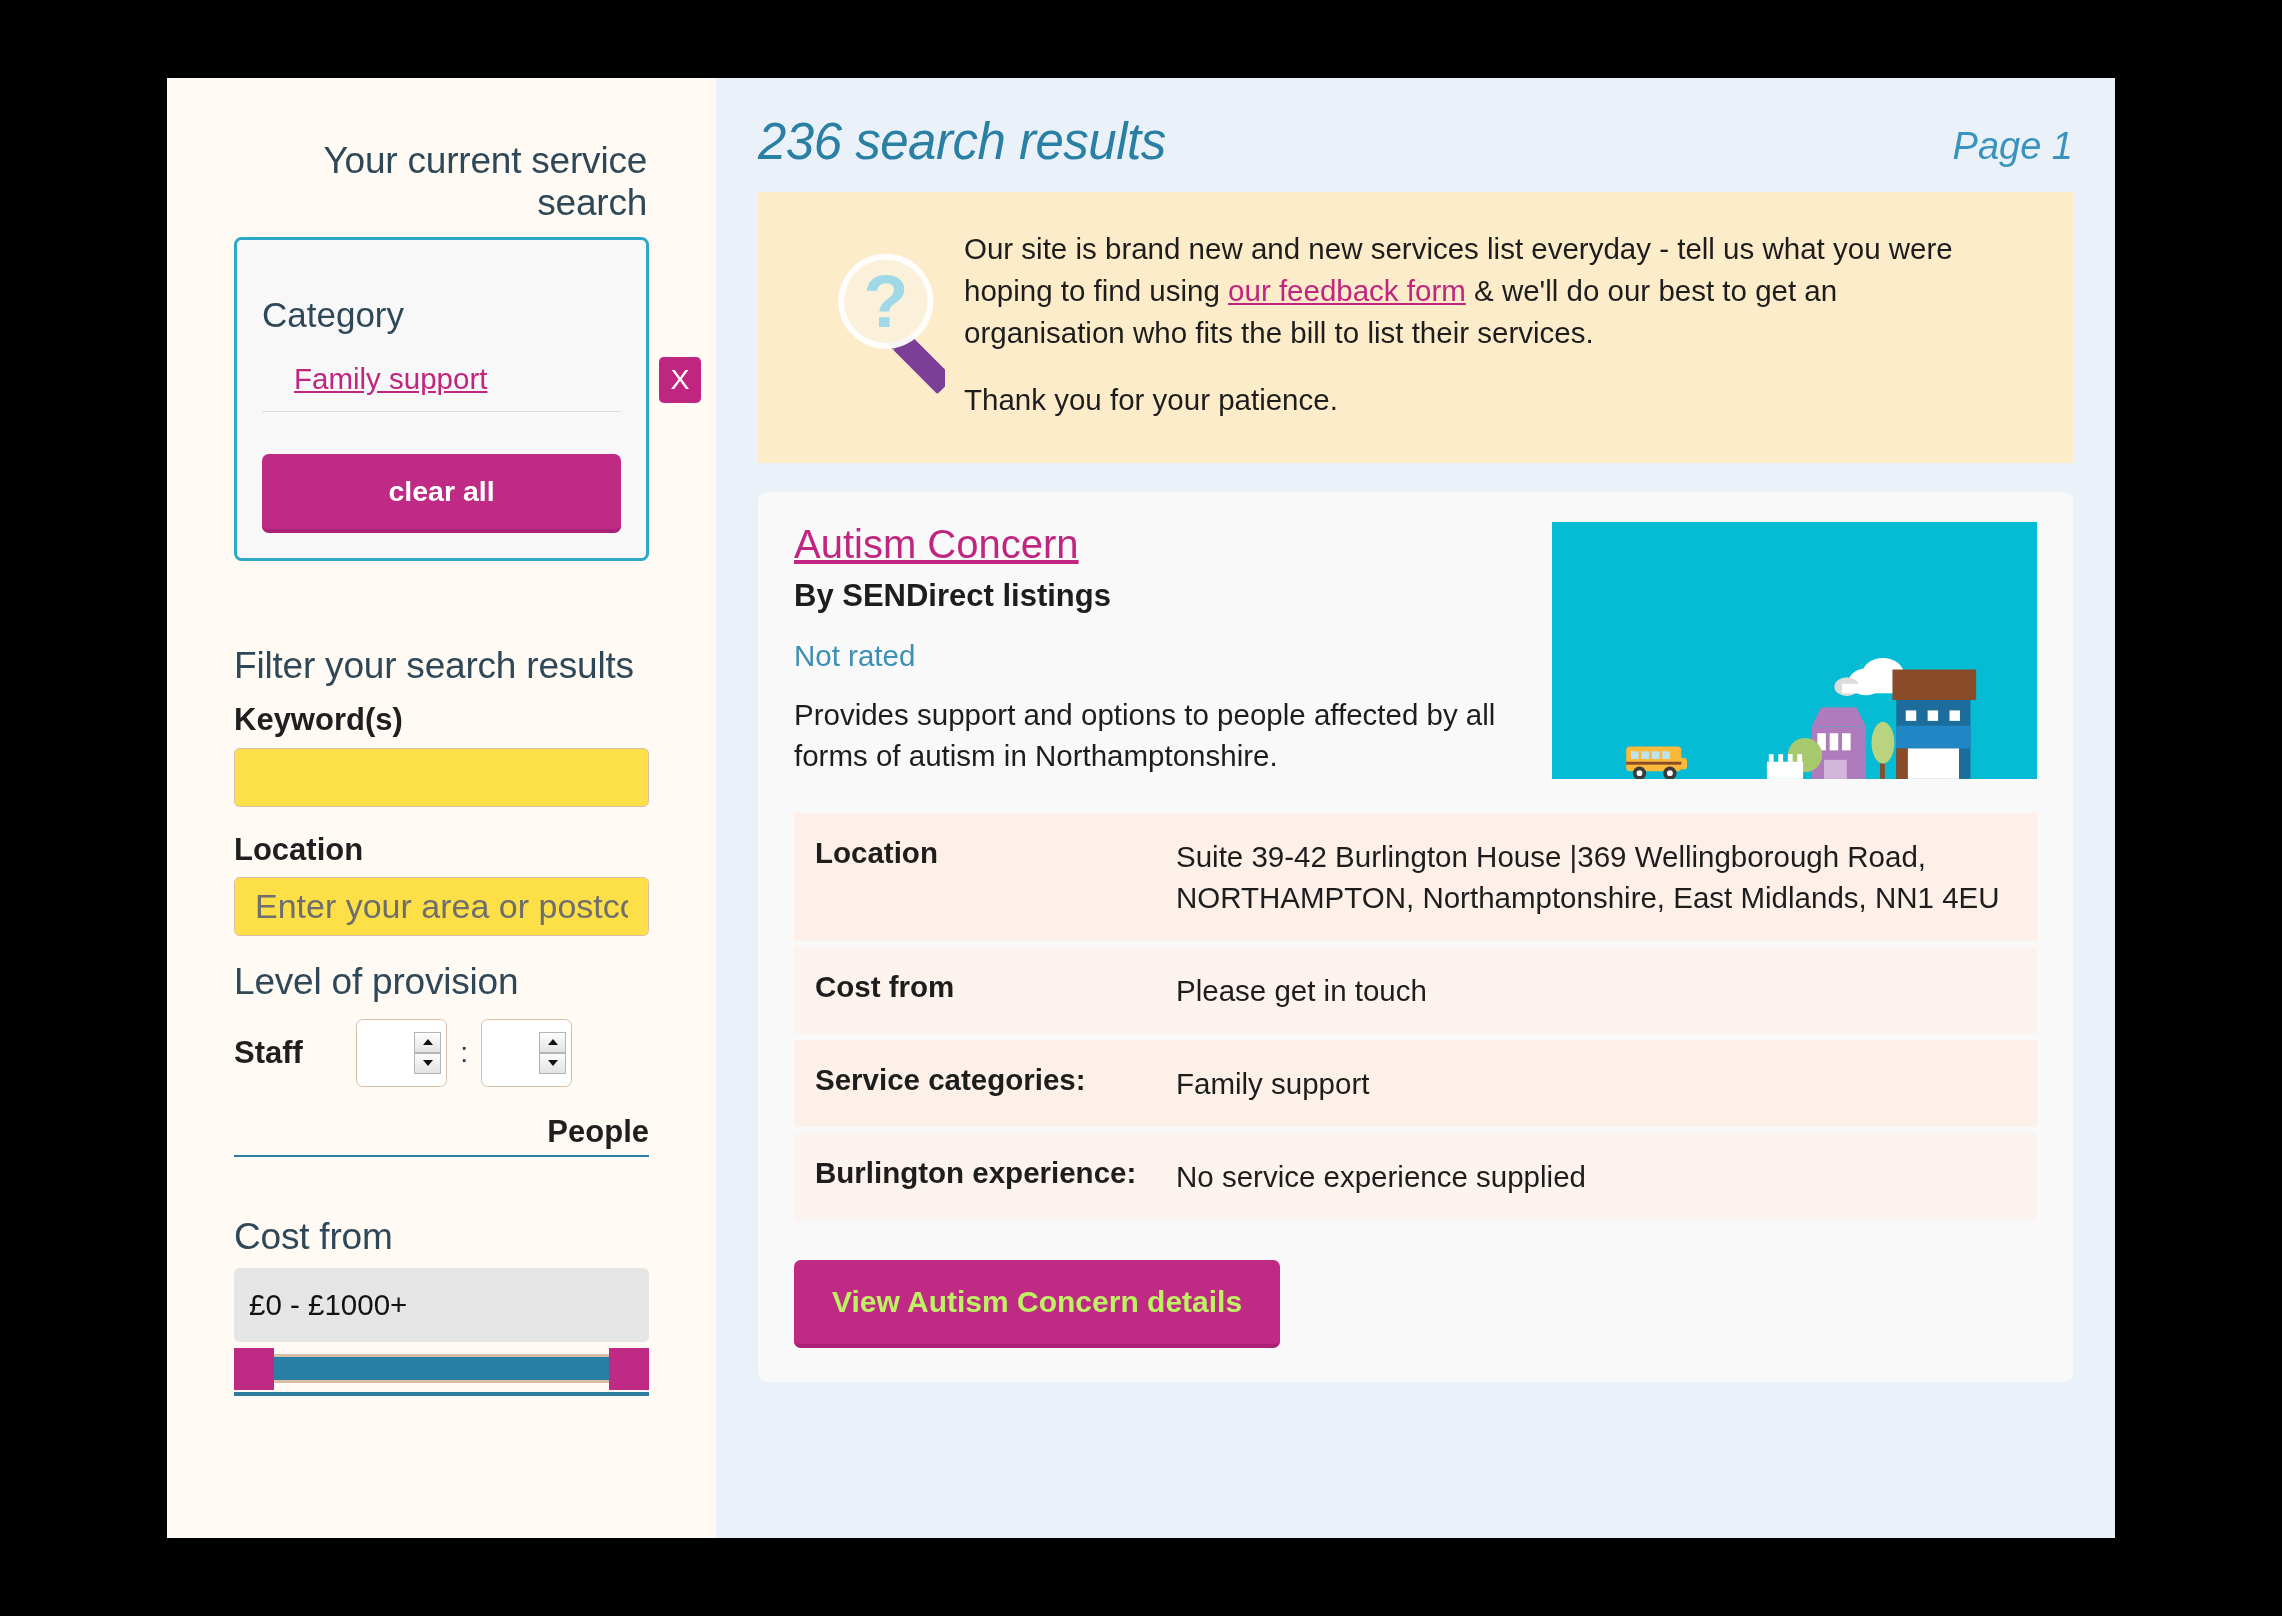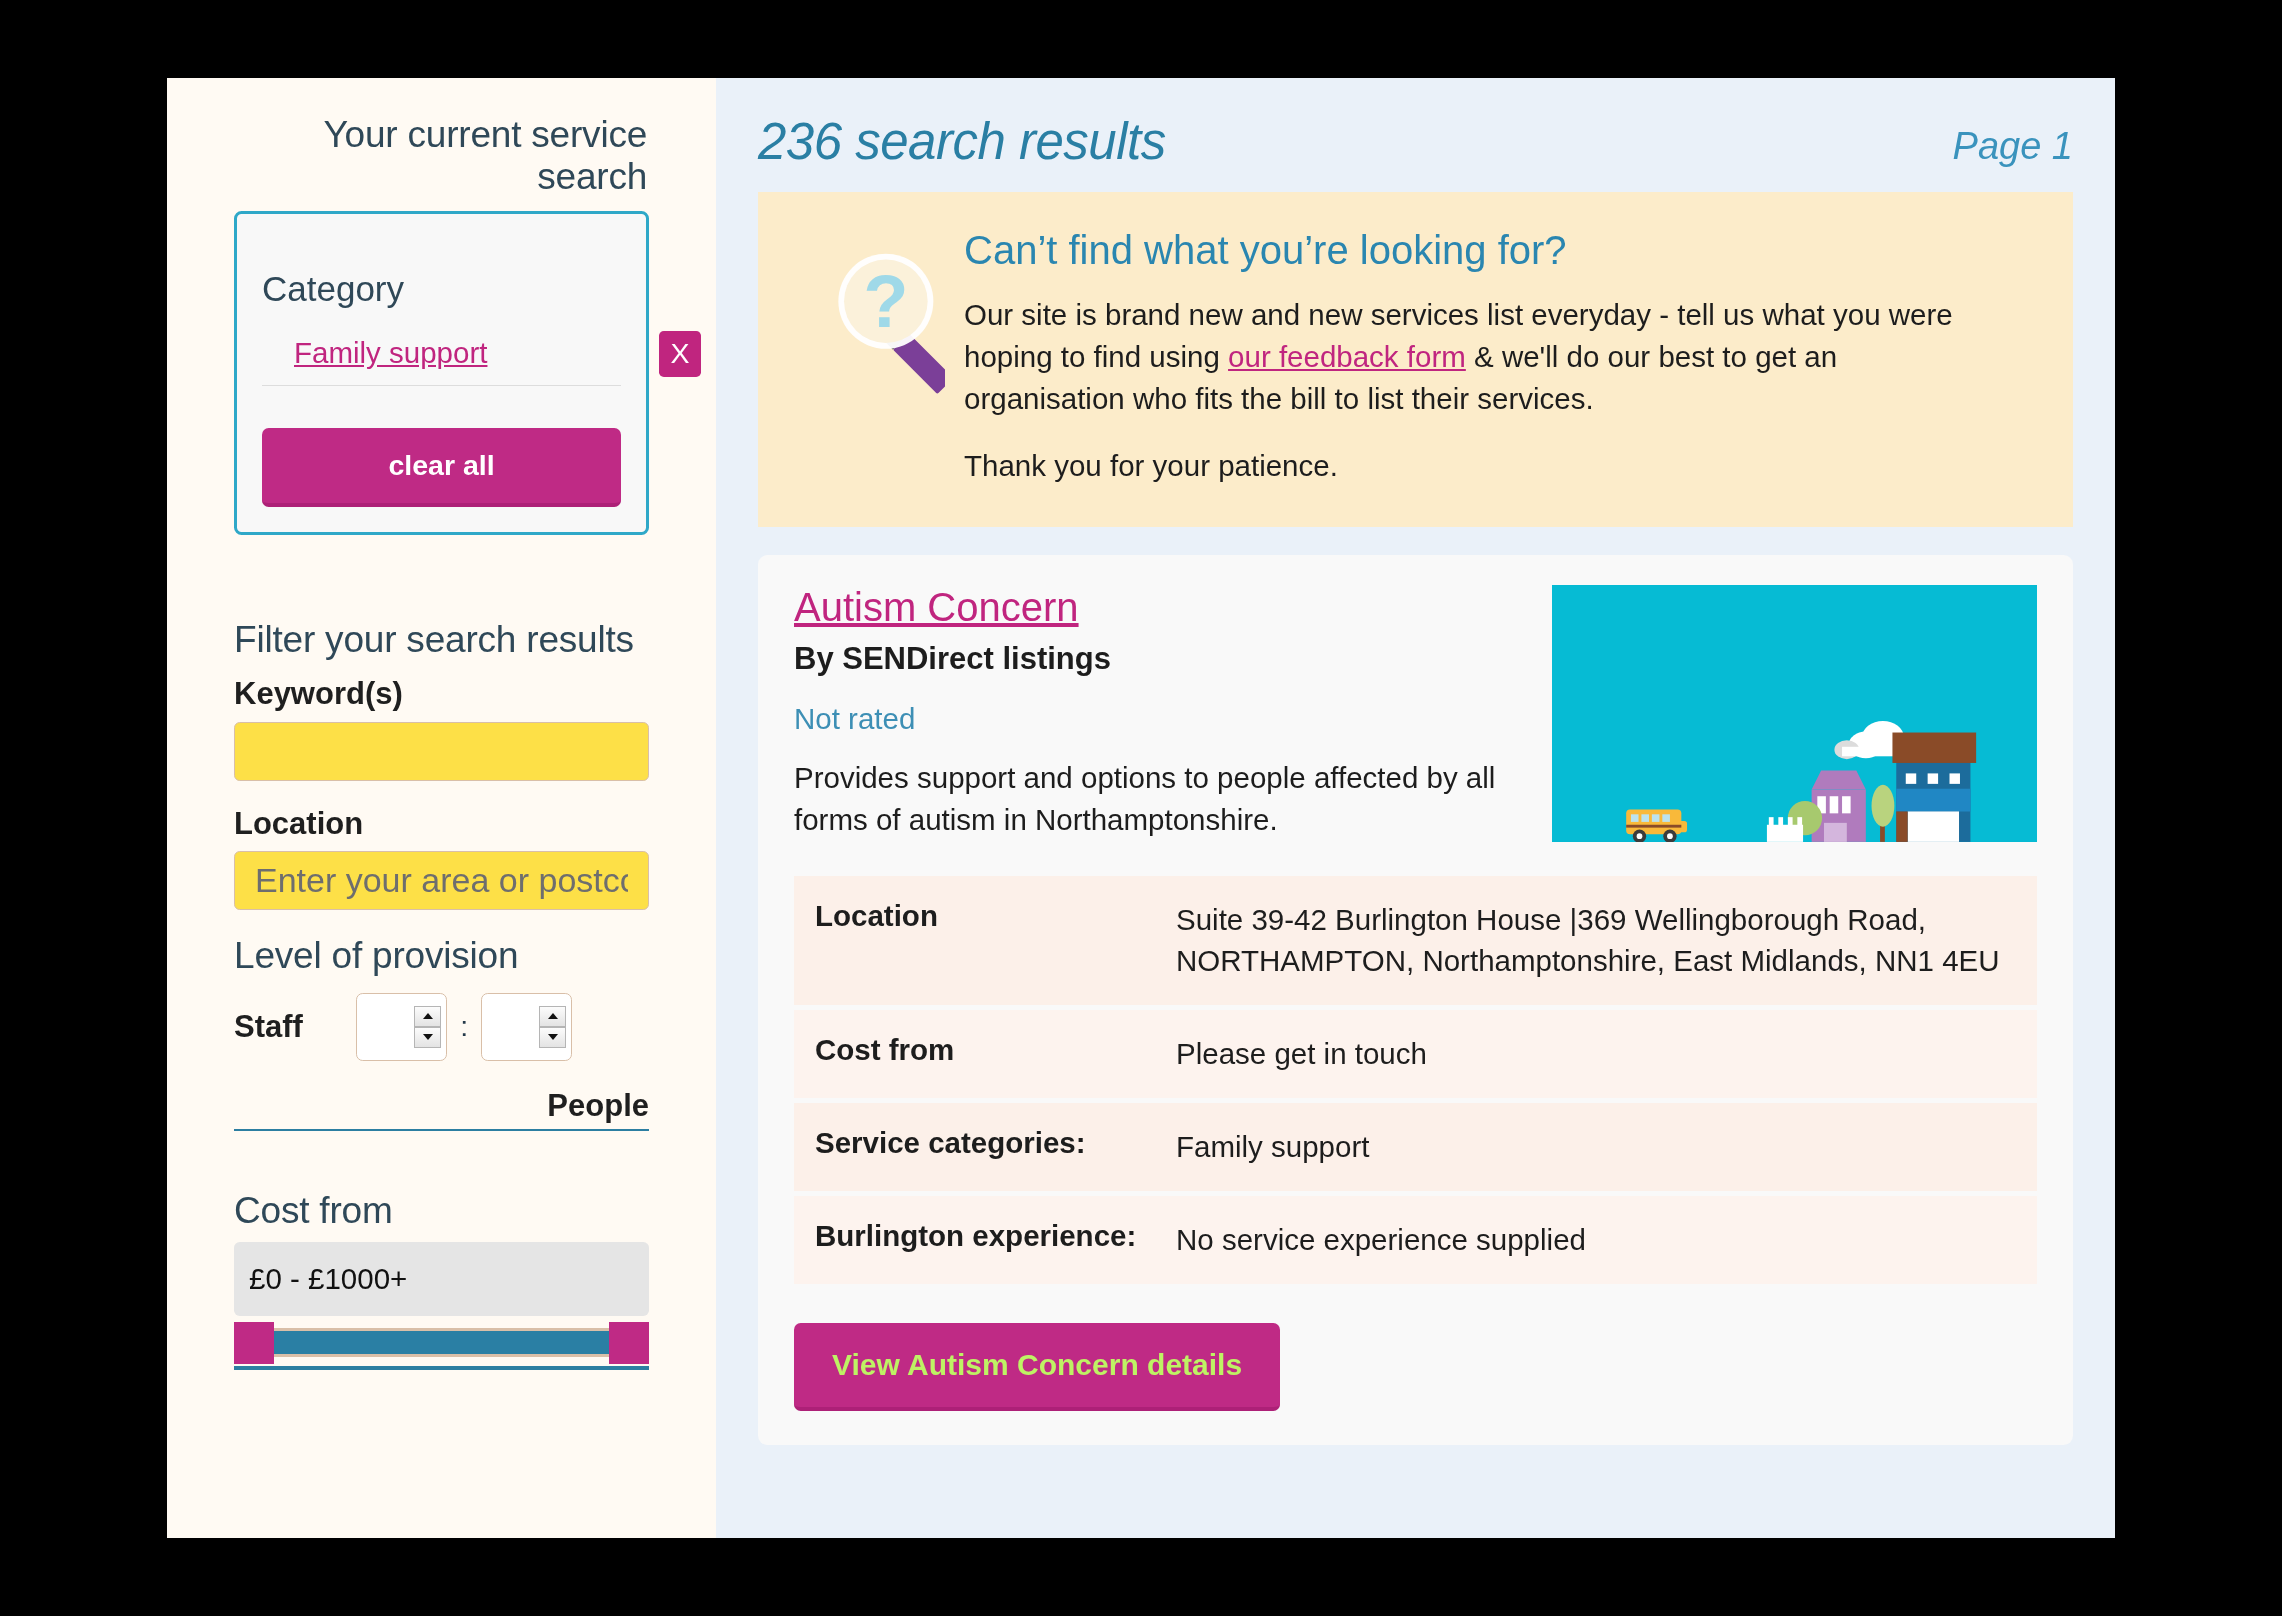--- a/index.html
+++ b/index.html
@@ -38,21 +38,21 @@
 
   .heading-light {
     color: #2f4858;
     font-size: 37px;
     font-weight: 400;
     letter-spacing: -0.2px;
   }
 
   #current-search-title {
     text-align: right;
-    padding-top: 36px;
+    padding-top: 62px;
     padding-bottom: 13.3px;
     padding-right: 1.9px;
   }
 
   .category-box {
     border: 3.8px solid #2fa8c8;
     border-radius: 7.6px;
     background: #f8f8f8;
     padding: 23px 25px 25px 25px;
     position: relative;
@@ -501,21 +501,20 @@
           <g transform="rotate(-45 75 70)">
             <rect x="64" y="96" width="24" height="14" fill="#565656"></rect>
             <rect x="64" y="110" width="24" height="66" fill="#7b3f98" rx="2"></rect>
           </g>
           <circle cx="88" cy="55" r="50" fill="#ffffff" opacity="0.95"></circle>
           <circle cx="88" cy="55" r="44" fill="#fbf1da"></circle>
           <text x="88" y="82" font-family="'Liberation Sans', sans-serif" font-size="78" font-weight="bold" fill="#9fd9e8" text-anchor="middle">?</text>
         </svg>
       </div>
       <div class="notice-body">
-        <div class="notice-title">Can’t find what you’re looking for?</div>
         <p class="notice-text"><span>Our site is brand new and new services list everyday - tell us what you were hoping to find using </span><span class="notice-link">our feedback form</span><span> &amp; we'll do our best to get an organisation who fits the bill to list their services.</span></p>
         <p class="notice-text">Thank you for your patience.</p>
       </div>
     </div>
 
     <div class="result-card">
 
       <div class="card-top">
         <div class="card-left">
           <a class="service-name">Autism Concern</a>

